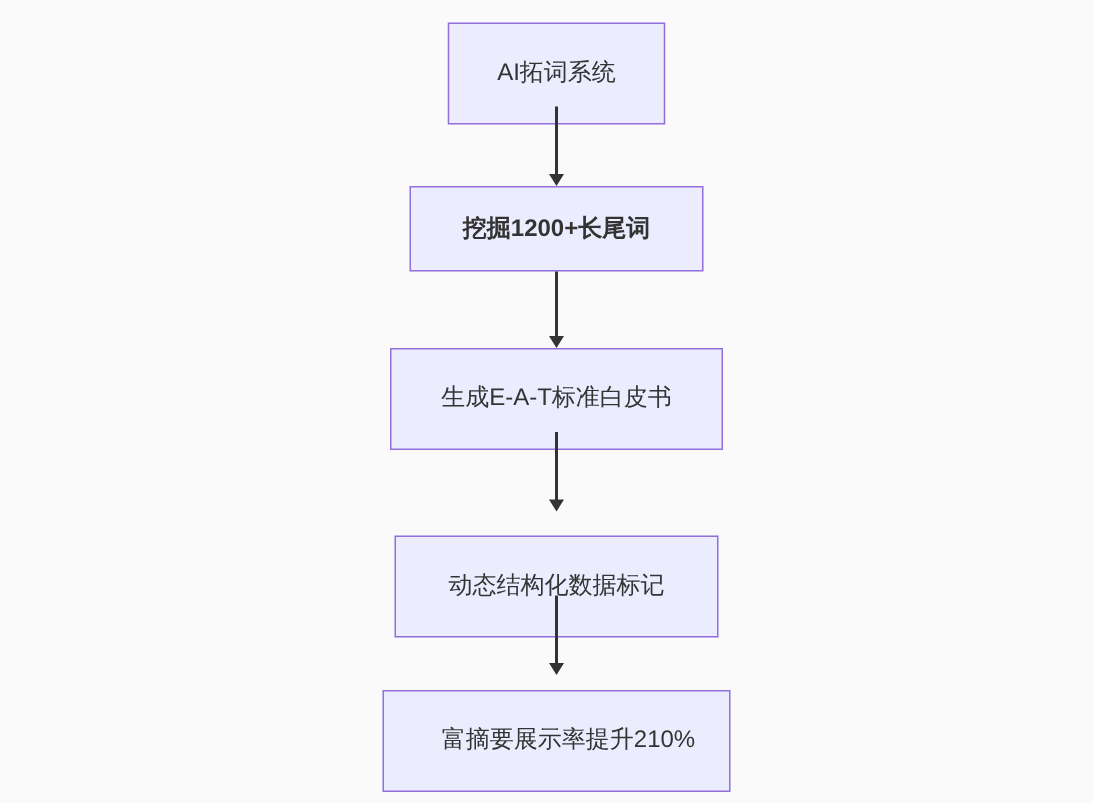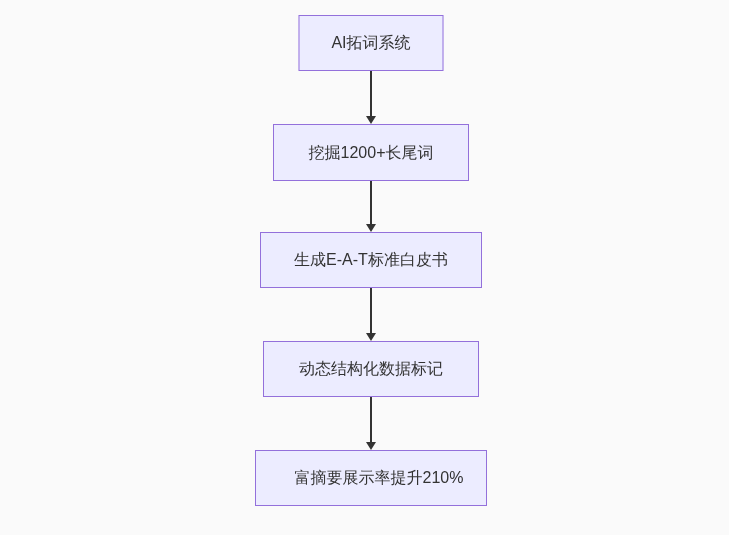--- a/index.html
+++ b/index.html
@@ -20,21 +20,21 @@
     position: relative;
   }
   .canvas {
     position: absolute;
     inset: 0;
   }
   .node {
     position: absolute;
     left: 371px;
     transform: translateX(-50%);
-    height: 56px;
+    height: 68px;
     background: var(--node-fill);
     border: 1.5px solid var(--node-border);
     display: flex;
     align-items: center;
     justify-content: center;
     color: var(--node-text);
     font-size: 16px;
     line-height: 1;
     white-space: nowrap;
   }
@@ -68,44 +68,44 @@
 
   <div class="node" style="top:15px; width:145px;">
     <span>AI拓词系统</span>
   </div>
 
   <div class="edge" style="top:71px; height:53px;">
     <div class="edge-line"></div>
     <div class="edge-head"></div>
   </div>
 
-  <div class="node" style="top:124px; width:196px; height:57px;">
+  <div class="node" style="top:124px; width:196px; height:57px;font-weight:bold;">
     <span>挖掘1200+长尾词</span>
   </div>
 
   <div class="edge" style="top:181px; height:51px;">
     <div class="edge-line"></div>
     <div class="edge-head"></div>
   </div>
 
   <div class="node" style="top:232px; width:222px;text-align:center;">
     <span>生成E-A-T标准白皮书</span>
   </div>
 
   <div class="edge" style="top:288px; height:53px;">
     <div class="edge-line"></div>
     <div class="edge-head"></div>
   </div>
 
-  <div class="node" style="top:341px; width:216px;">
+  <div class="node" style="top:357px; width:216px;">
     <span>动态结构化数据标记</span>
   </div>
 
   <div class="edge" style="top:397px; height:53px;">
     <div class="edge-line"></div>
     <div class="edge-head"></div>
   </div>
 
-  <div class="node" style="top:450px; width:232px;padding-left:16px;">
+  <div class="node" style="top:460px; width:232px;padding-left:16px;">
     <span>富摘要展示率提升210%</span>
   </div>
 
 </div>
 
 </body></html>

